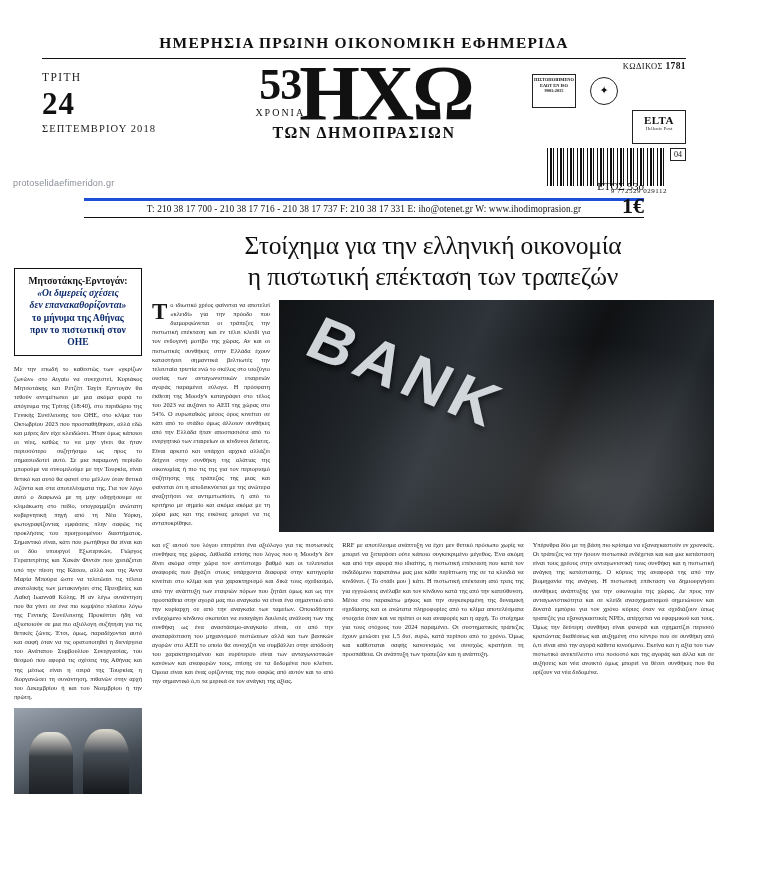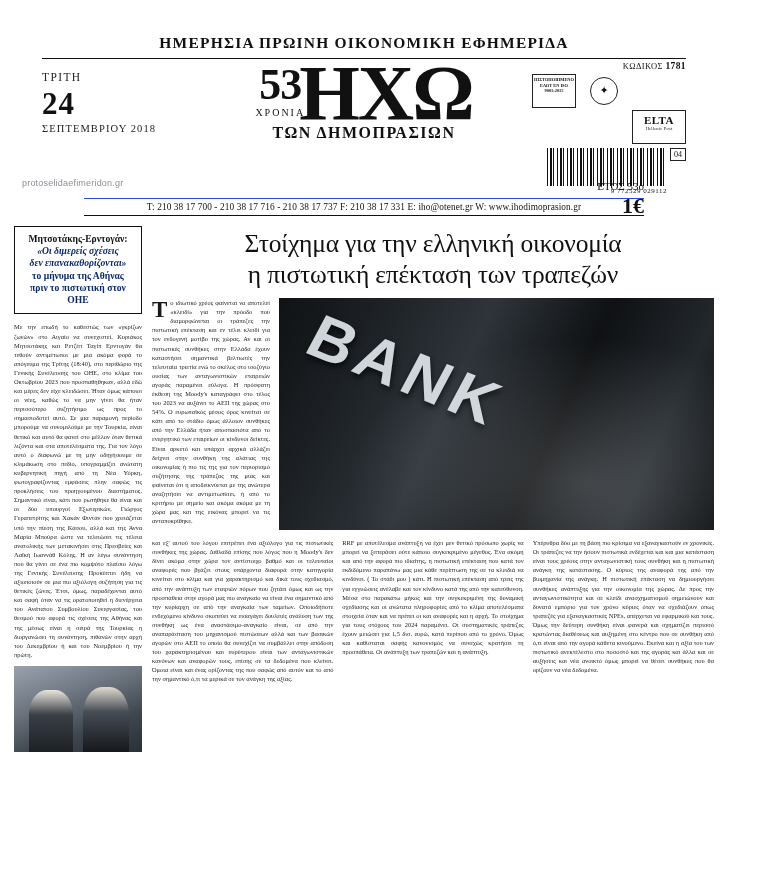--- a/index.html
+++ b/index.html
@@ -209,31 +209,31 @@
   }
   .etos-line .price {
     position: absolute;
     right: 42px;
     top: 14px;
     font-size: 22px;
     font-weight: bold;
   }
   .watermark {
     position: absolute;
-    left: 22px;
+    left: 13px;
     top: 178px;
     font-size: 9px;
     color: #8a8f96;
     letter-spacing: .2px;
     font-family: "Liberation Sans", sans-serif;
   }
 
   .contact-bar {
     margin: 4px 42px 0 42px;
-    border-top: 1px solid #1d4ed8;
+    border-top: 3px solid #1d4ed8;
     border-bottom: 1px solid #111;
     text-align: center;
     font-size: 9.3px;
     padding: 3px 0;
     letter-spacing: .1px;
   }
 
   
   .content {
     display: flex;
@@ -247,20 +247,21 @@
     flex: 0 0 128px;
   }
   .teaser {
     border: 1px solid #111;
     padding: 6px 6px 7px 6px;
     text-align: center;
     font-size: 9.6px;
     line-height: 1.28;
     color: #0b2a6b;
     font-weight: bold;
+    margin-top: 40px;
   }
   .teaser .t-lead { color: #111; }
   .teaser .t-quote { font-style: italic; }
 
   .left-text {
     margin-top: 8px;
     font-size: 6.4px;
     line-height: 1.42;
     text-align: justify;
     color: #1a1a1a;

